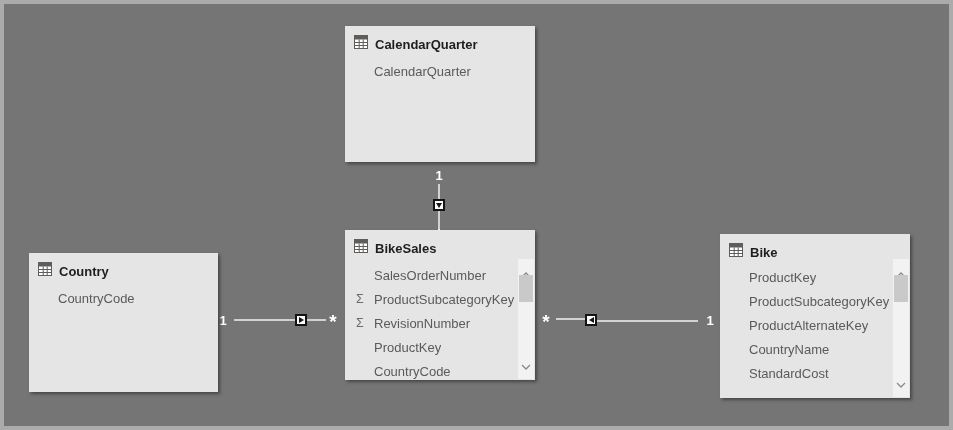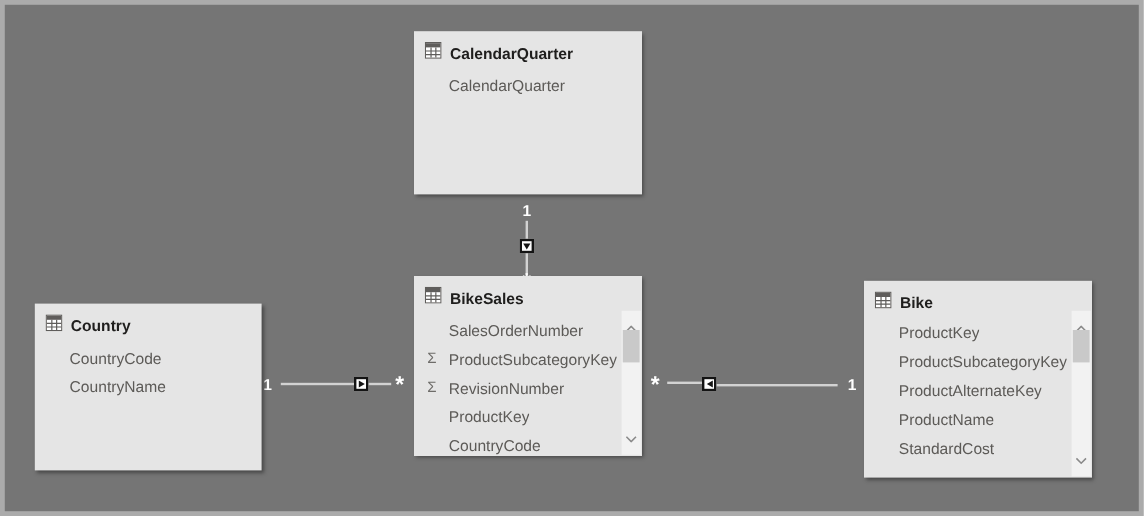--- a/index.html
+++ b/index.html
@@ -89,23 +89,20 @@
             <rect x="0.5" y="0.5" width="13" height="13" fill="#ffffff" stroke="#5f5d5b"></rect>
             <rect x="1" y="1" width="12" height="3.5" fill="#5f5d5b"></rect>
             <path d="M1 7.5 H13 M1 10.5 H13 M5.2 4.5 V13 M9.2 4.5 V13" stroke="#5f5d5b" stroke-width="1" fill="none"></path>
           </svg></span>
       <span class="card-title">Country</span>
     </div>
     <div class="fields">
       <div class="frow pad-narrow">
         <span class="fname">CountryCode</span>
       </div>
-      <div class="frow pad-narrow">
-        <span class="fname">CountryName</span>
-      </div>
     </div>
   </div>
 
   <div class="card" style="left:345px;top:230px;width:190px;height:150px;">
     <div class="card-header">
       <span><svg width="14" height="14" viewBox="0 0 14 14">
             <rect x="0.5" y="0.5" width="13" height="13" fill="#ffffff" stroke="#5f5d5b"></rect>
             <rect x="1" y="1" width="12" height="3.5" fill="#5f5d5b"></rect>
             <path d="M1 7.5 H13 M1 10.5 H13 M5.2 4.5 V13 M9.2 4.5 V13" stroke="#5f5d5b" stroke-width="1" fill="none"></path>
           </svg></span>
@@ -154,21 +151,21 @@
       <div class="frow pad-scroll">
         <span class="fname">ProductKey</span>
       </div>
       <div class="frow pad-scroll">
         <span class="fname">ProductSubcategoryKey</span>
       </div>
       <div class="frow pad-scroll">
         <span class="fname">ProductAlternateKey</span>
       </div>
       <div class="frow pad-scroll">
-        <span class="fname">ProductName</span>
+        <span class="fname">CountryName</span>
       </div>
       <div class="frow pad-scroll">
         <span class="fname">StandardCost</span>
       </div>
     </div>
     <div class="vscroll" style="top:25px;">
       <span class="sb-up"><svg width="10" height="6" viewBox="0 0 10 6">
             <path d="M1 5 L5 1 L9 5" stroke="#8a8a8a" stroke-width="1.3" fill="none"></path>
           </svg></span>
       <div class="sb-thumb"></div>

